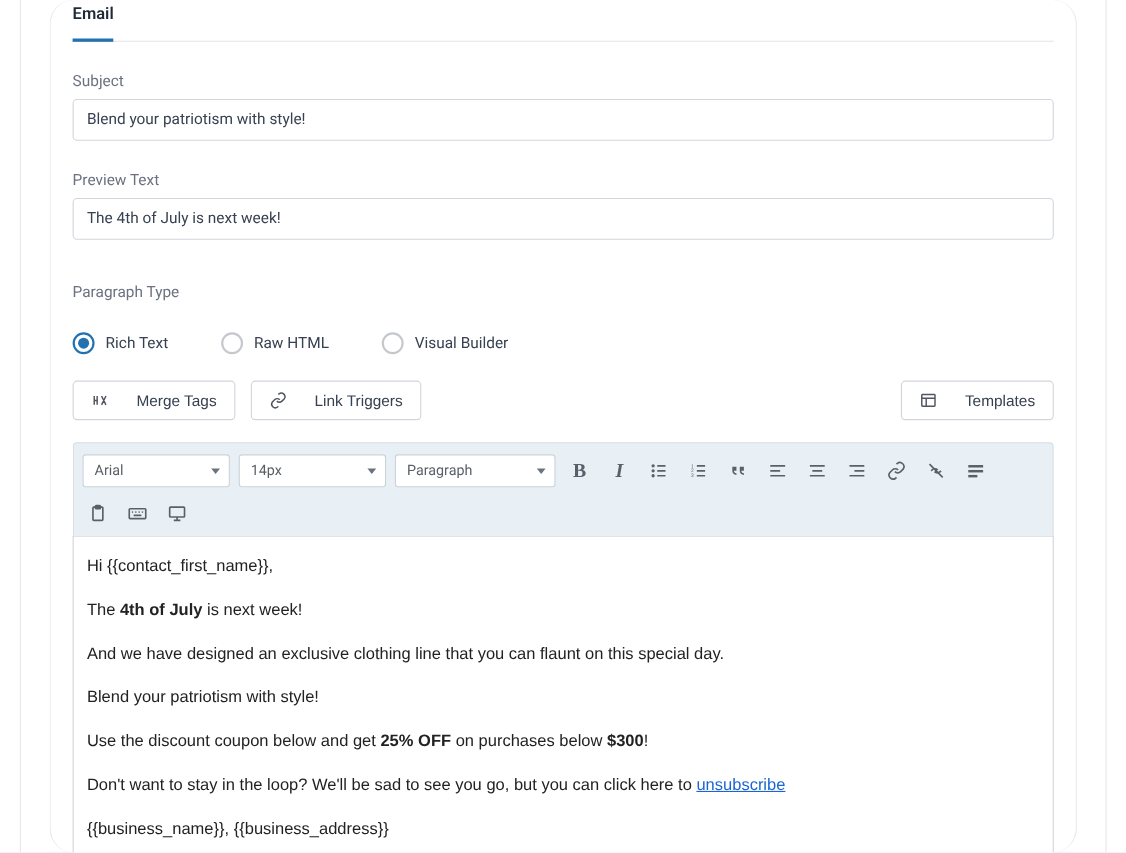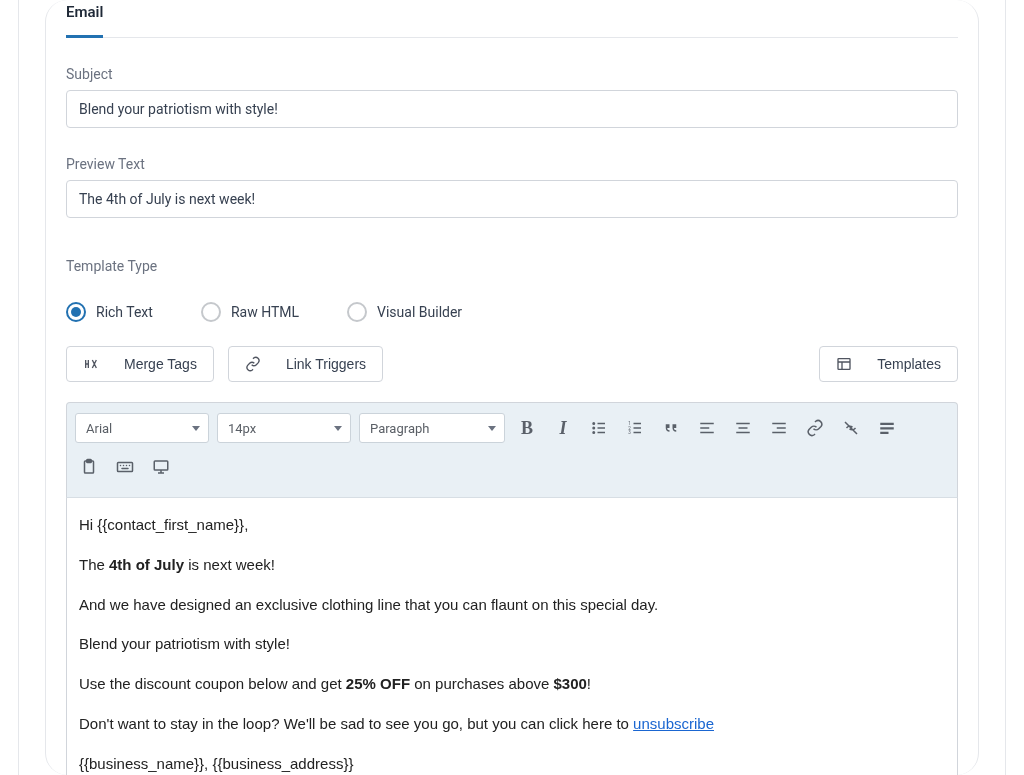--- a/index.html
+++ b/index.html
@@ -102,21 +102,21 @@
       font-size: 14px;
       color: #374151;
       cursor: pointer;
     }
     .btn svg, .btn .glyph { width: 16px; height: 16px; color: #505560; }
     .editor-toolbar {
       background: #e9f0f5;
       border: 1px solid #d1d5db;
       border-bottom: none;
       border-radius: 4px 4px 0 0;
-      padding: 10px 8px 16px 8px;
+      padding: 10px 8px 6px 8px;
       margin-top: 20px;
     }
     .toolbar-row {
       display: flex;
       align-items: center;
       gap: 8px;
       flex-wrap: wrap;
     }
     .toolbar-row + .toolbar-row { margin-top: 10px; }
     .select {
@@ -181,21 +181,21 @@
       <label class="field-label">Subject</label>
       <input class="text-input" value="Blend your patriotism with style!" style="">
     </div>
 
     <div class="field-group">
       <label class="field-label">Preview Text</label>
       <input class="text-input" value="The 4th of July is next week!" style="">
     </div>
 
     <div class="field-group" style="margin-top:40px;">
-      <label class="field-label">Template Type</label>
+      <label class="field-label">Paragraph Type</label>
       <div class="radio-row">
         <div class="radio-item">
           <span class="radio-circle selected"></span>
           <span class="radio-label">Rich Text</span>
         </div>
         <div class="radio-item">
           <span class="radio-circle"></span>
           <span class="radio-label">Raw HTML</span>
         </div>
         <div class="radio-item">
@@ -324,19 +324,19 @@
             </svg>
         </span>
       </div>
     </div>
 
     <div class="editor-body">
       <p><span>Hi </span><span>{{contact_first_name}}</span><span>,</span></p>
       <p><span>The </span><strong>4th of July</strong><span> is next week!</span></p>
       <p>And we have designed an exclusive clothing line that you can flaunt on this special day.</p>
       <p>Blend your patriotism with style!</p>
-      <p><span>Use the discount coupon below and get </span><strong>25% OFF</strong><span> on purchases above </span><strong>$300</strong><span>!</span></p>
+      <p><span>Use the discount coupon below and get </span><strong>25% OFF</strong><span> on purchases below </span><strong>$300</strong><span>!</span></p>
       <p><span>Don't want to stay in the loop? We'll be sad to see you go, but you can click here to </span><a href="#">unsubscribe</a></p>
       <p><span>{{business_name}}</span><span>, </span><span>{{business_address}}</span></p>
     </div>
 
   </div>
 </div>
 
 </body></html>

